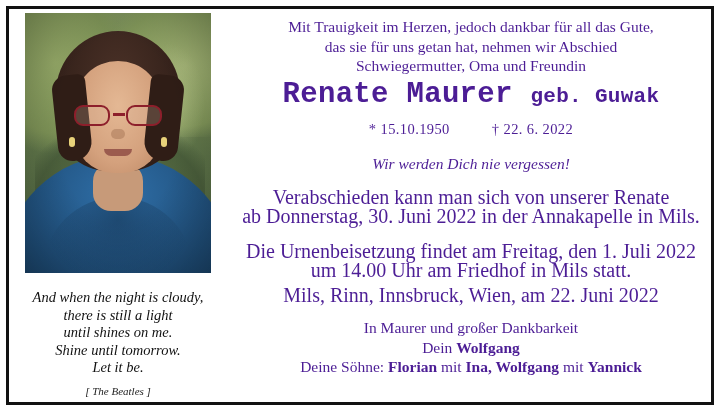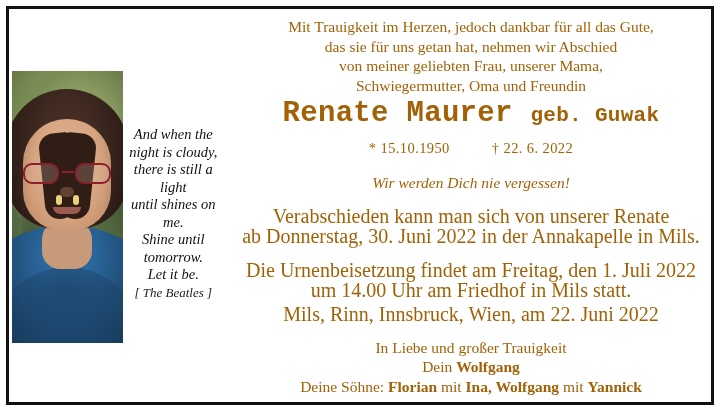--- a/index.html
+++ b/index.html
@@ -35,21 +35,21 @@
     bottom: 11px;
     display: flex;
     flex-direction: row;
     box-sizing: border-box;
   }
   
   .left-col {
     width: 212px;
     flex: 0 0 212px;
     display: flex;
-    flex-direction: row;
+    flex-direction: column;
     align-items: center;
     box-sizing: border-box;
   }
   .photo {
     width: 186px;
     height: 272px;
     margin-top: 2px;
     position: relative;
     overflow: hidden;
     background: linear-gradient(180deg, #7b8f5a 0%, #6f8450 28%, #5d7348 55%, #4c6240 100%);
@@ -194,29 +194,30 @@
 
   .poem {
     margin-top: 16px;
     text-align: center;
     font-style: italic;
     font-size: 14.5px;
     line-height: 17.5px;
     color: #111;
   }
   .poem .src {
-    font-size: 13px;
+    font-size: 11px;
+    margin-top: 6px;
     color: #222;
   }
 
   
   .right-col {
     flex: 1 1 auto;
     text-align: center;
-    color: #a16207;
+    color: #4c1d95;
     padding: 0 4px 0 14px;
     box-sizing: border-box;
   }
   .intro {
     font-size: 15.5px;
     line-height: 19.5px;
     margin-top: 6px;
   }
   .name-line {
     margin-top: 3px;
@@ -301,21 +302,20 @@
         <div>Shine until tomorrow.</div>
         <div>Let it be.</div>
         <div class="src">[ The Beatles ]</div>
       </div>
     </div>
 
     <div class="right-col">
       <div class="intro">
         <div>Mit Trauigkeit im Herzen, jedoch dankbar für all das Gute,</div>
         <div>das sie für uns getan hat, nehmen wir Abschied</div>
-        <div>von meiner geliebten Frau, unserer Mama,</div>
         <div>Schwiegermutter, Oma und Freundin</div>
       </div>
 
       <div class="name-line">
         <span>Renate Maurer</span>
         <span class="maiden">geb. Guwak</span>
       </div>
 
       <div class="dates">
         <span>* 15.10.1950</span>
@@ -331,21 +331,21 @@
       </div>
 
       <div class="para">
         <div>Die Urnenbeisetzung findet am Freitag, den 1. Juli 2022</div>
         <div>um 14.00 Uhr am Friedhof in Mils statt.</div>
       </div>
 
       <div class="para tight">Mils, Rinn, Innsbruck, Wien, am 22. Juni 2022</div>
 
       <div class="family">
-        <div class="row">In Liebe und großer Trauigkeit</div>
+        <div class="row">In Maurer und großer Dankbarkeit</div>
         <div class="row">
           <span>Dein </span><b>Wolfgang</b>
         </div>
         <div class="row">
           <span>Deine Söhne: </span><b>Florian</b><span> mit </span><b>Ina, Wolfgang</b><span> mit </span><b>Yannick</b>
         </div>
 
       </div>
     </div>
 

